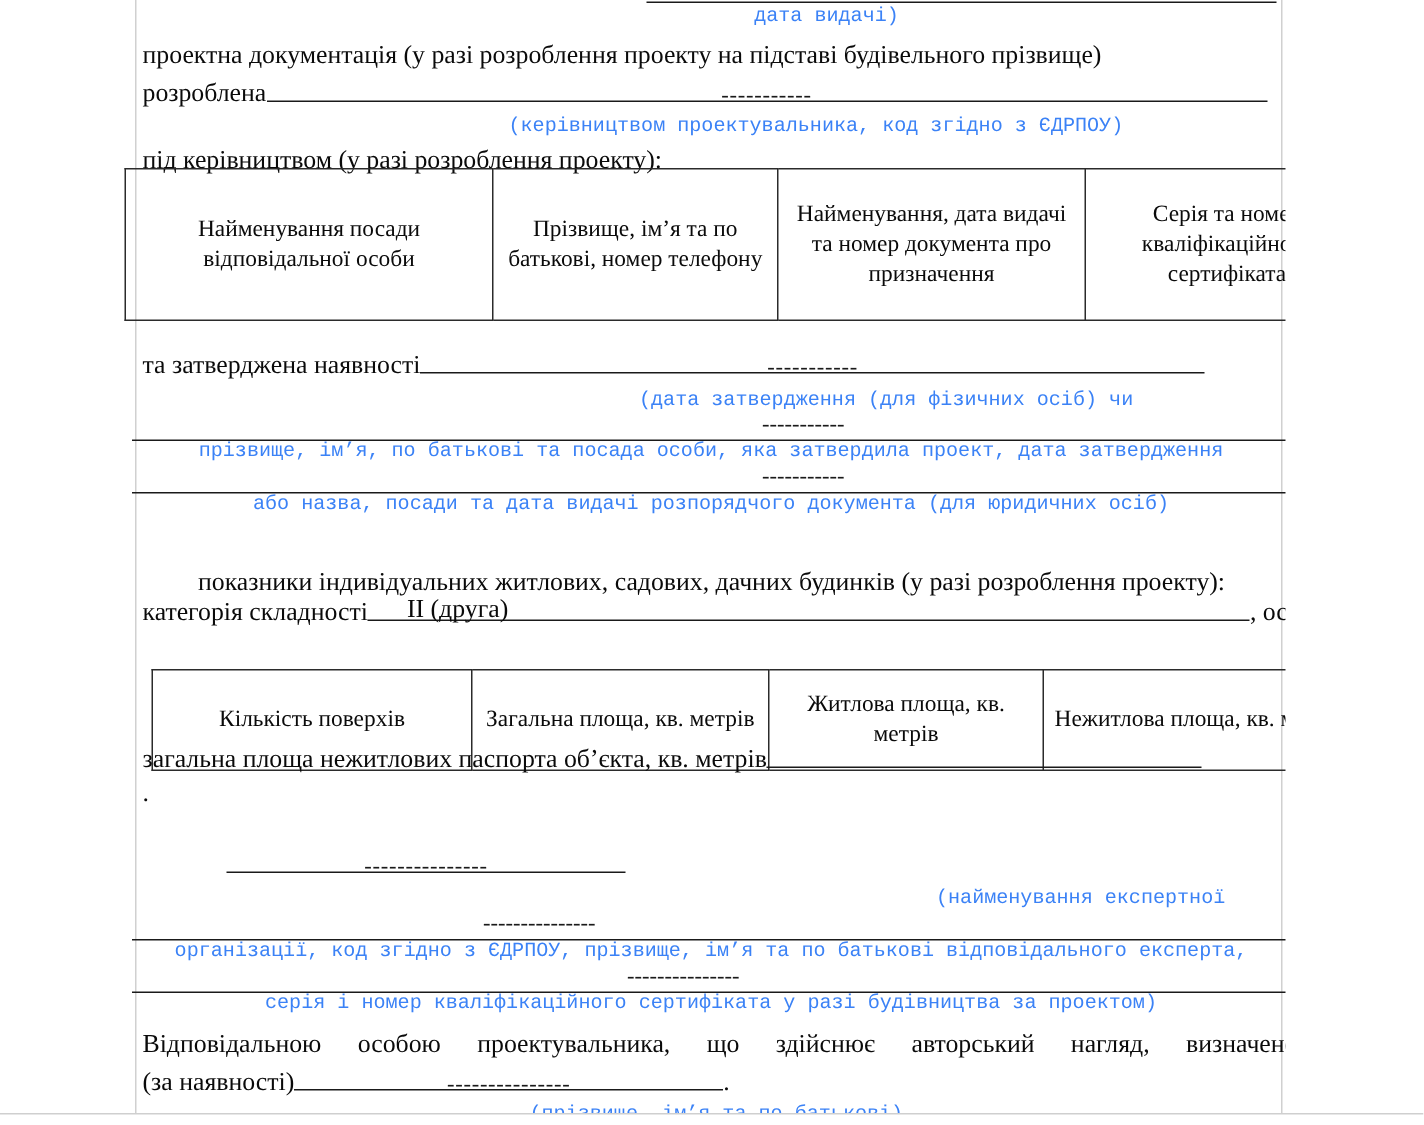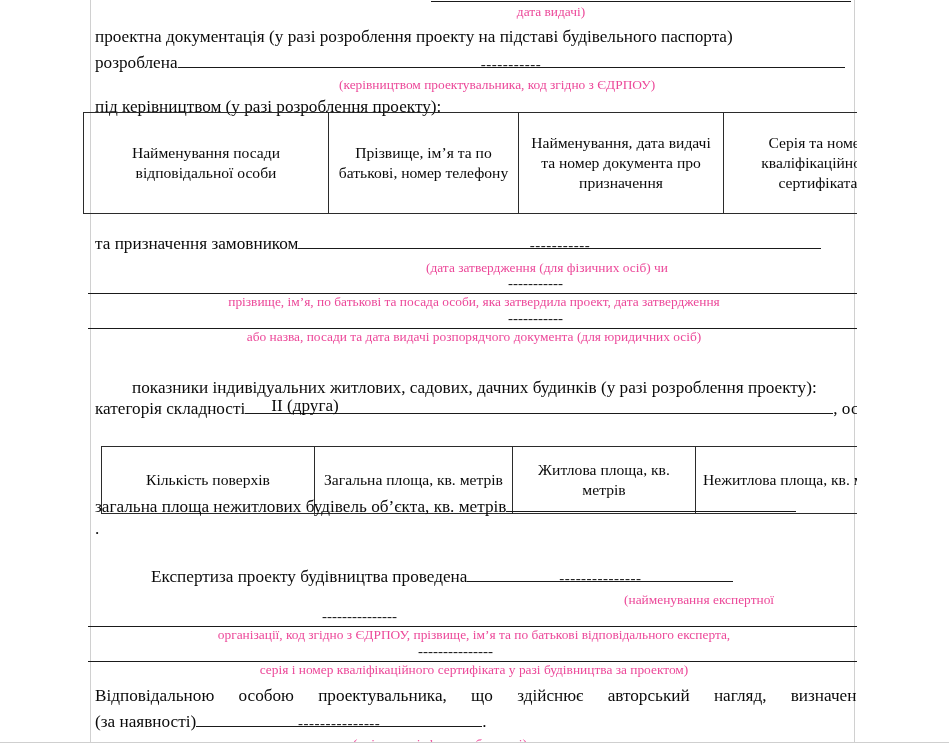--- a/index.html
+++ b/index.html
@@ -61,22 +61,23 @@
     color: #0a0a0a;
     padding: 0 6px 0 4px;
   }
   .line {
     position: relative;
     white-space: nowrap;
   }
   .cap {
     font-size: 13.4px;
     line-height: 19px;
-    color: #ec4899;
+    color: #3b82f6;
     white-space: nowrap;
+    font-family: Liberation Mono, monospace;
   }
   .center { text-align: center; }
 
   
   .rule {
     display: inline-block;
     border-bottom: 1px solid #1a1a1a;
     vertical-align: baseline;
     height: 1.02em;
     position: relative;
@@ -155,21 +156,21 @@
 <div id="viewport">
   <div id="page">
     <div class="doc">
 
       <div class="abs" style="left:340px; top:18px; width:420px;">
         <div class="fullrule"></div>
       </div>
 
       <div class="abs cap center" style="left:330px; top:20px; width:260px;">дата видачі)</div>
 
-      <div class="abs line" style="left:4px; top:42px;">проектна документація (у разі розроблення проекту на підставі будівельного паспорта)</div>
+      <div class="abs line" style="left:4px; top:42px;">проектна документація (у разі розроблення проекту на підставі будівельного прізвище)</div>
 
       <div class="abs line" style="left:4px; top:67px;">
         <span>розроблена</span><span class="rule" style="width:667px;"><span class="dashes">-----------</span></span>
       </div>
 
       <div class="abs cap" style="left:248px; top:93px;">(керівництвом проектувальника, код згідно з ЄДРПОУ)</div>
 
       <div class="abs line" style="left:4px; top:112px;">під керівництвом (у разі розроблення проекту):</div>
 
       <table class="grid" id="tbl1">
@@ -177,21 +178,21 @@
           <tr>
             <td style="width:232px;">Найменування посади відповідальної особи</td>
             <td style="width:177px;">Прізвище, ім’я та по батькові, номер телефону</td>
             <td style="width:192px;">Найменування, дата видачі та номер документа про призначення</td>
             <td style="width:176px;">Серія та номер кваліфікаційного сертифіката</td>
           </tr>
         </tbody>
       </table>
 
       <div class="abs line" style="left:4px; top:248px;">
-        <span>та призначення замовником</span><span class="rule" style="width:523px;"><span class="dashes">-----------</span></span>
+        <span>та затверджена наявності</span><span class="rule" style="width:523px;"><span class="dashes">-----------</span></span>
       </div>
 
       <div class="abs cap" style="left:335px; top:276px;">(дата затвердження (для фізичних осіб) чи</div>
 
       <div class="abs" style="left:-3px; top:290px; width:772px;">
         <div class="dashrow">
             <span class="dashes" style="left:420px;">-----------</span>
           </div>
         <div class="fullrule"></div>
       </div>
@@ -219,26 +220,26 @@
           <tr>
             <td style="width:200px;">Кількість поверхів</td>
             <td style="width:185px;">Загальна площа, кв. метрів</td>
             <td style="width:170px;">Житлова площа, кв. метрів</td>
             <td style="width:196px;">Нежитлова площа, кв. метрів</td>
           </tr>
         </tbody>
       </table>
 
       <div class="abs line" style="left:4px; top:511px;">
-        <span>загальна площа нежитлових будівель об’єкта, кв. метрів</span><span class="rule" style="width:290px;"></span>
+        <span>загальна площа нежитлових паспорта об’єкта, кв. метрів</span><span class="rule" style="width:290px;"></span>
       </div>
       <div class="abs line" style="left:4px; top:534px;">.</div>
 
       <div class="abs line" style="left:60px; top:581px;">
-        <span>Експертиза проекту будівництва проведена</span><span class="rule" style="width:266px;"><span class="dashes">---------------</span></span>
+        <span class="rule" style="width:266px;"><span class="dashes">---------------</span></span>
       </div>
 
       <div class="abs cap" style="left:533px; top:608px;">(найменування експертної</div>
 
       <div class="abs" style="left:-3px; top:623px; width:772px;">
         <div class="dashrow">
             <span class="dashes" style="left:234px;">---------------</span>
           </div>
         <div class="fullrule"></div>
       </div>

